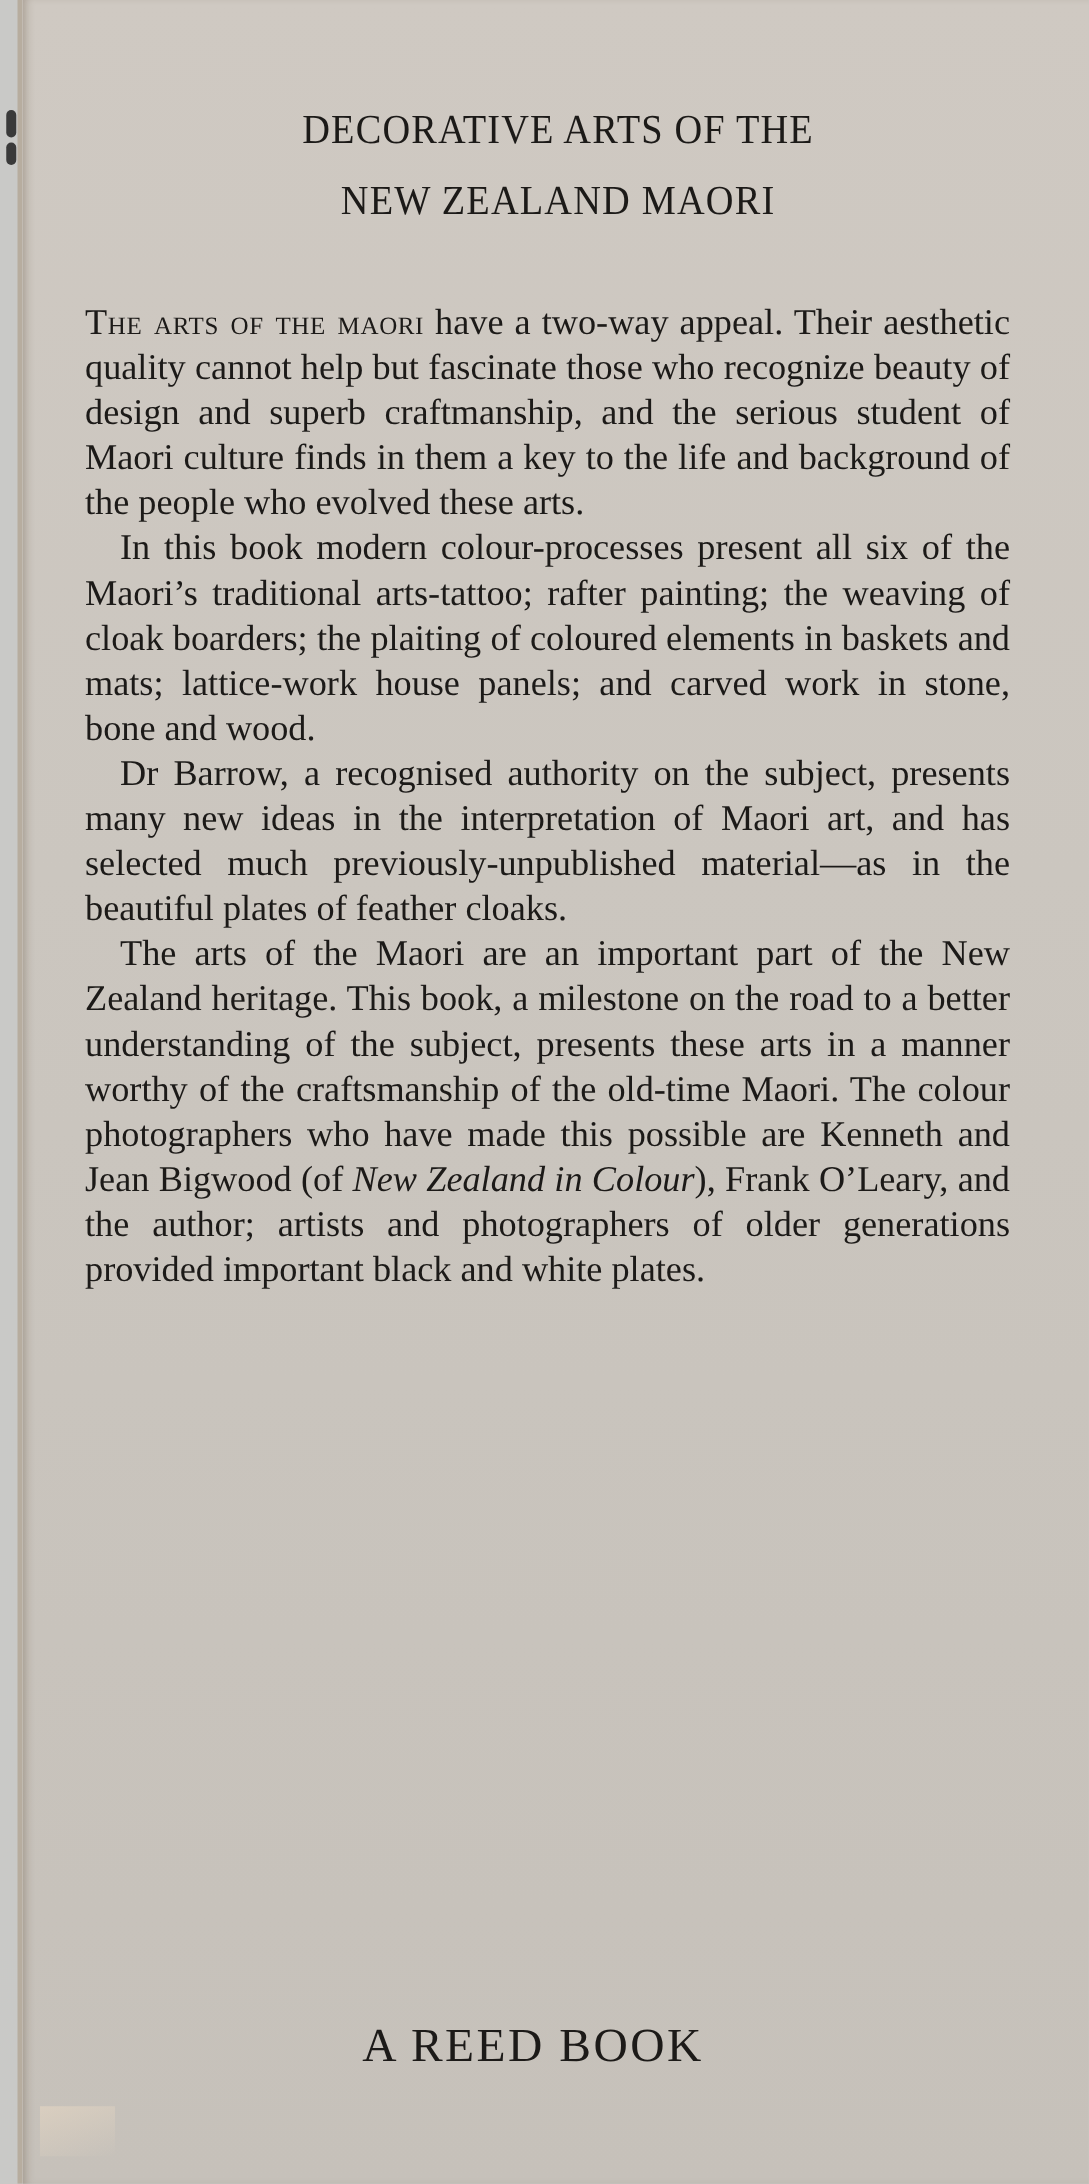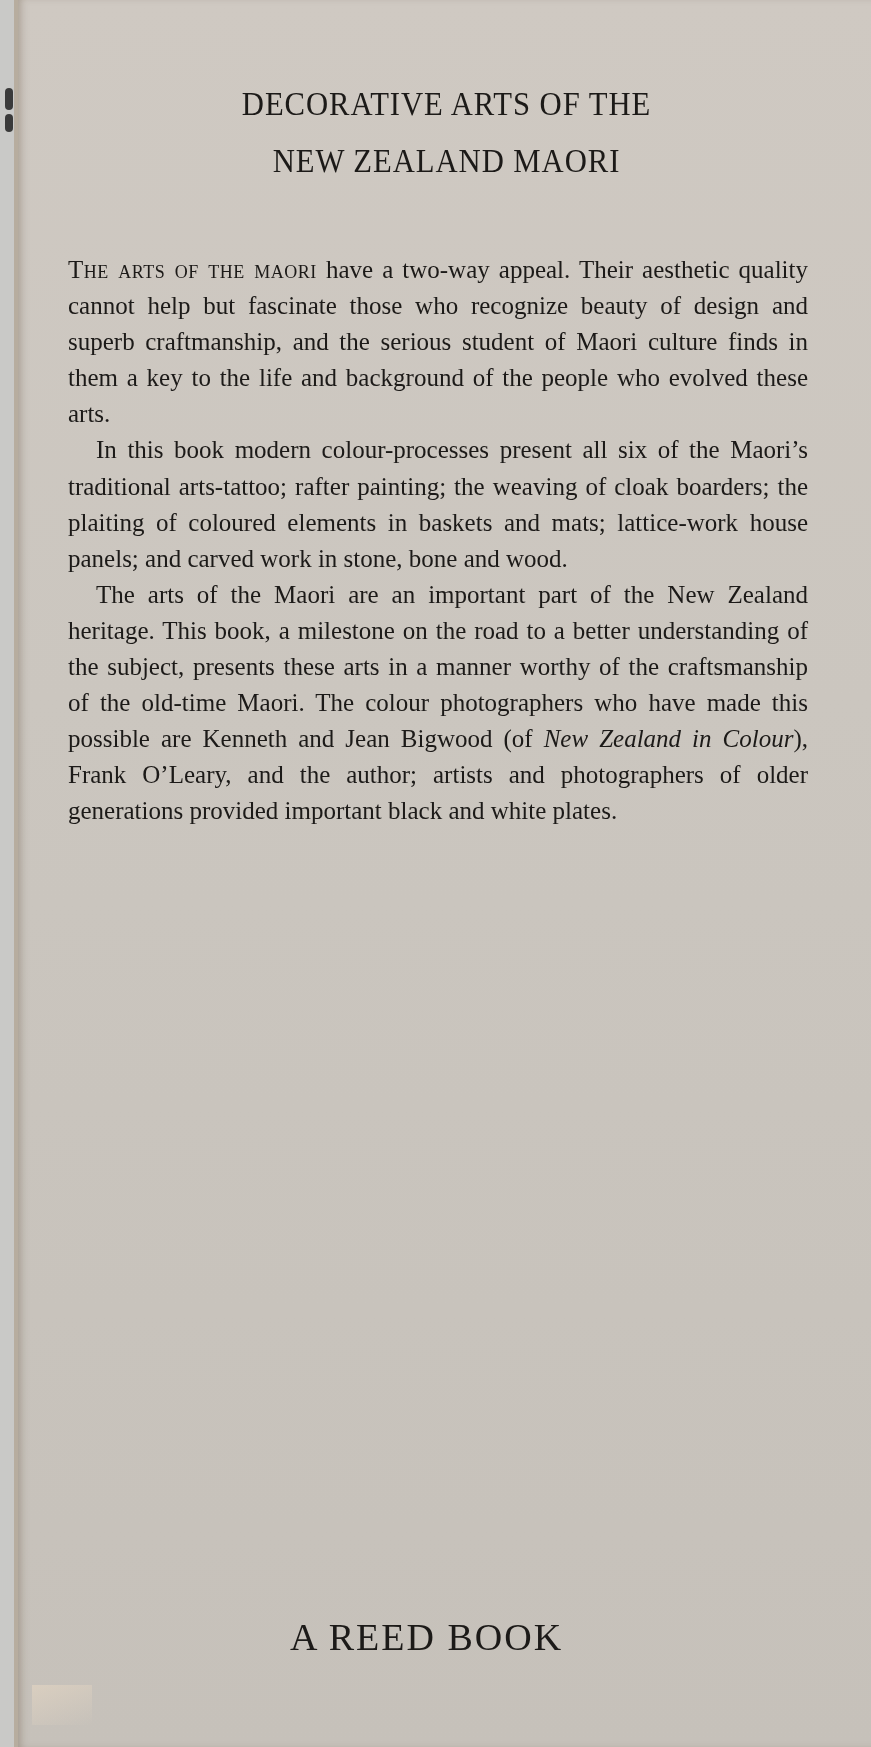--- a/index.html
+++ b/index.html
@@ -16,22 +16,22 @@
     box-shadow: inset 6px 0 8px -4px rgba(90,70,50,0.35);
   }
   .title {
     position: absolute; left: 0; width: 857px; text-align: center;
     color: #1c1a18; font-size: 33px; letter-spacing: 1px;
     transform: scaleX(0.93);
   }
   .title.l1 { top: 86px; }
   .title.l2 { top: 143px; }
   .body-text {
-    position: absolute; left: 50px; top: 252px; width: 740px;
-    color: #1c1a18; font-size: 25px; line-height: 36.1px;
+    position: absolute; left: 50px; top: 240px; width: 740px;
+    color: #1c1a18; font-size: 29px; line-height: 36.1px;
     text-align: justify;
   }
   .body-text p { margin: 0; text-indent: 0; }
   .body-text p + p { text-indent: 28px; }
   .sc { font-variant: small-caps; letter-spacing: 0.5px; }
   .imprint {
     position: absolute; left: 0; top: 1615px; width: 857px; text-align: center;
     color: #1c1a18; font-size: 38px; letter-spacing: 2px;
     transform: translateX(-20px);
   }
@@ -46,20 +46,21 @@
 </head>
 <body>
 
 <div class="page">
   <div class="title l1">DECORATIVE ARTS OF THE</div>
   <div class="title l2">NEW ZEALAND MAORI</div>
 
   <div class="body-text">
     <p><span class="sc">The arts of the maori</span><span> have a two-way appeal. Their aesthetic quality cannot help but fascinate those who recognize beauty of design and superb craftmanship, and the serious student of Maori culture finds in them a key to the life and background of the people who evolved these arts.</span></p>
     <p>In this book modern colour-processes present all six of the Maori’s traditional arts-tattoo; rafter painting; the weaving of cloak boarders; the plaiting of coloured elements in baskets and mats; lattice-work house panels; and carved work in stone, bone and wood.</p>
+    <p>Dr Barrow, a recognised authority on the subject, presents many new ideas in the interpretation of Maori art, and has selected much previously-unpublished material—as in the beautiful plates of feather cloaks.</p>
     <p><span>The arts of the Maori are an important part of the New Zealand heritage. This book, a milestone on the road to a better understanding of the subject, presents these arts in a manner worthy of the craftsmanship of the old-time Maori. The colour photographers who have made this possible are Kenneth and Jean Bigwood (of </span><em>New Zealand in Colour</em><span>), Frank O’Leary, and the author; artists and photographers of older generations provided important black and white plates.</span></p>
   </div>
 
   <div class="imprint">A REED BOOK</div>
   <div class="crease"></div>
 </div>
 
 <div class="spine-mark" style="top:88px;height:22px;"></div>
 <div class="spine-mark" style="top:114px;height:18px;"></div>
 

